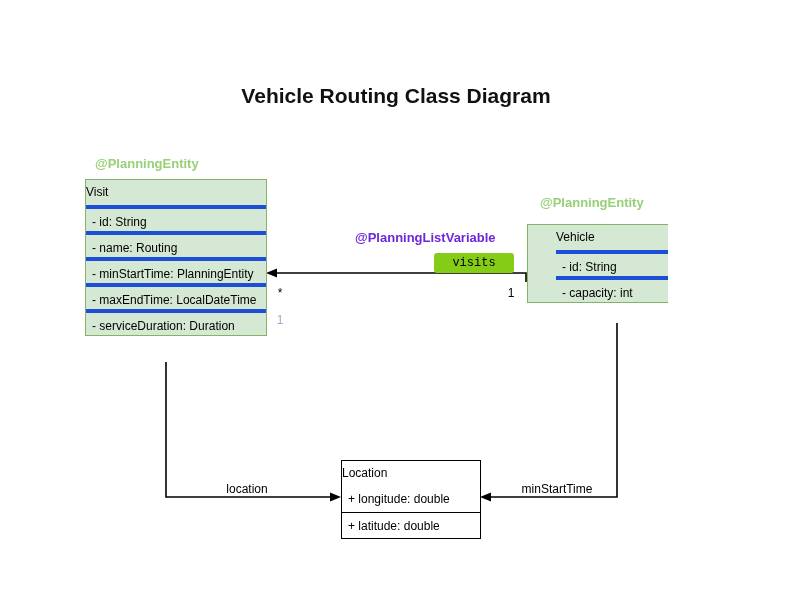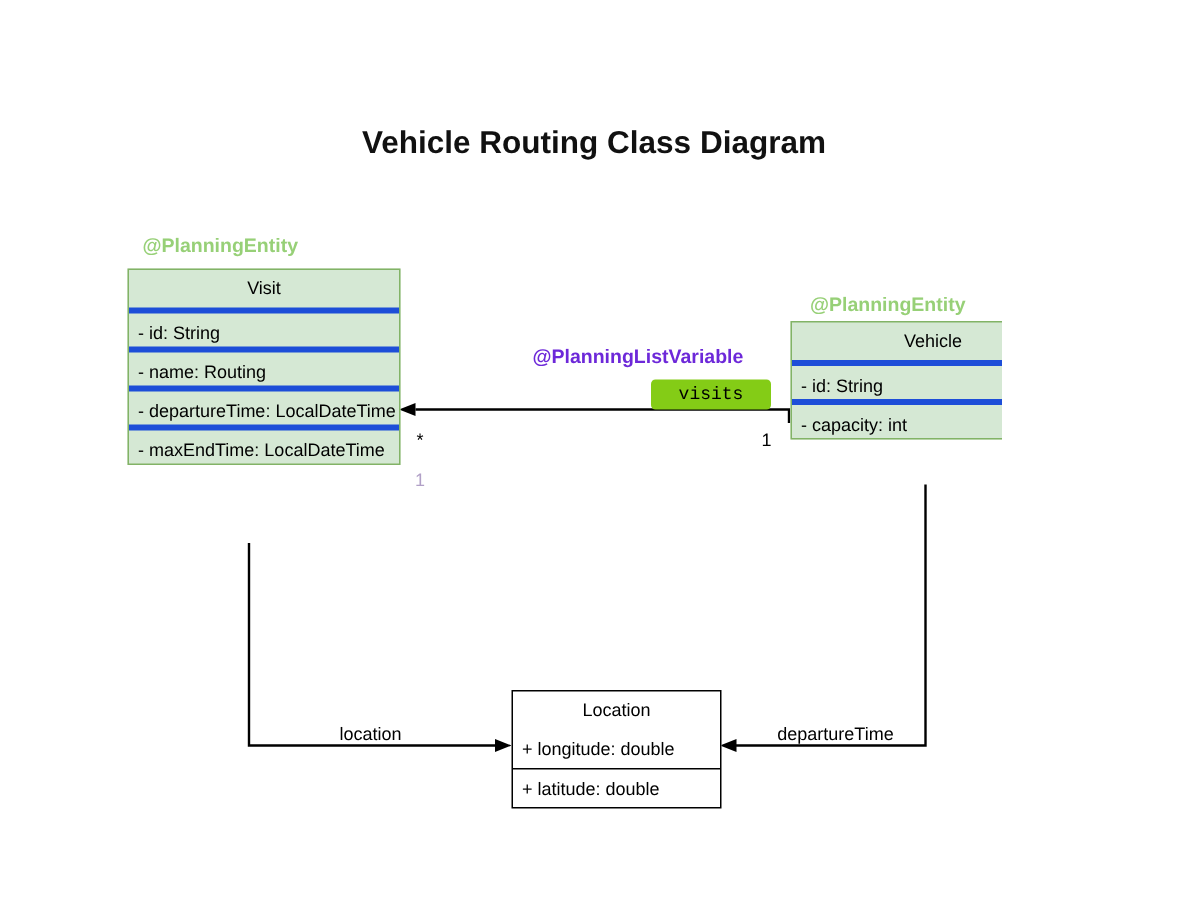--- a/index.html
+++ b/index.html
@@ -16,21 +16,21 @@
     position:absolute;font-size:13px;font-weight:bold;text-align:left;z-index:3;
   }
   .anno.green{color:#97d077;}
   .anno.orange{color:#6d28d9;}
   .uml-class{
     position:absolute;z-index:2;box-sizing:content-box;font-size:12px;
     border:1px solid #000000;background:#ffffff;
   }
   .uml-class.green{background:#d5e8d4;border-color:#82b366;}
   .uml-class.green .uml-row{border-top:4px solid #1d4ed8;}
-  .uml-header{height:25px;line-height:25px;text-align:center;}
+  .uml-header{height:25px;line-height:25px;text-align:left;}
   .uml-row{height:26px;line-height:26px;padding:0 6px;border-top:1px solid #000000;
     white-space:nowrap;overflow:hidden;box-sizing:border-box;text-align:left;}
   .uml-row.no-divider{border-top:none;}
   .edge-label{
     position:absolute;font-size:12px;text-align:center;z-index:3;line-height:15px;
   }
   .edge-label.pill{
     background:#84cc16;border-radius:3px;height:20px;line-height:20px;font-family:Liberation Mono, monospace;
   }
   .multiplicity{
@@ -55,39 +55,40 @@
     <polygon points="480,497 491,492.6 491,501.4" fill="#000000"></polygon>
   </svg>
 
   <div class="diagram-title">Vehicle Routing Class Diagram</div>
 
   <div class="anno green" style="left:95px;top:156px;width:160px;">@PlanningEntity</div>
   <div class="uml-class green" style="left:85px;top:179px;width:180px;">
     <div class="uml-header">Visit</div>
     <div class="uml-row">- id: String</div>
     <div class="uml-row">- name: Routing</div>
-    <div class="uml-row">- departureTime: LocalDateTime</div>
+    <div class="uml-row">- minStartTime: PlanningEntity</div>
     <div class="uml-row">- maxEndTime: LocalDateTime</div>
+    <div class="uml-row">- serviceDuration: Duration</div>
   </div>
 
   <div class="anno green" style="left:540px;top:195px;width:160px;">@PlanningEntity</div>
-  <div class="uml-class green" style="left:527px;top:214px;width:188px;">
+  <div class="uml-class green" style="left:527px;top:224px;width:188px;padding-left:28px;">
     <div class="uml-header">Vehicle</div>
     <div class="uml-row">- id: String</div>
     <div class="uml-row">- capacity: int</div>
   </div>
 
   <div class="uml-class" style="left:341px;top:460px;width:138px;">
     <div class="uml-header">Location</div>
     <div class="uml-row no-divider">+ longitude: double</div>
     <div class="uml-row">+ latitude: double</div>
   </div>
 
   <div class="anno orange" style="left:355px;top:230px;width:160px;">@PlanningListVariable</div>
   <div class="edge-label pill" style="left:434px;top:253px;width:80px;">visits</div>
   <div class="multiplicity" style="left:271px;top:286px;">*</div>
   <div class="multiplicity faded" style="left:271px;top:313px;">1</div>
   <div class="multiplicity" style="left:502px;top:286px;">1</div>
 
   <div class="edge-label" style="left:199px;top:482px;width:96px;">location</div>
-  <div class="edge-label" style="left:507px;top:482px;width:100px;">departureTime</div>
+  <div class="edge-label" style="left:507px;top:482px;width:100px;">minStartTime</div>
 
 </div>
 
 </body></html>

